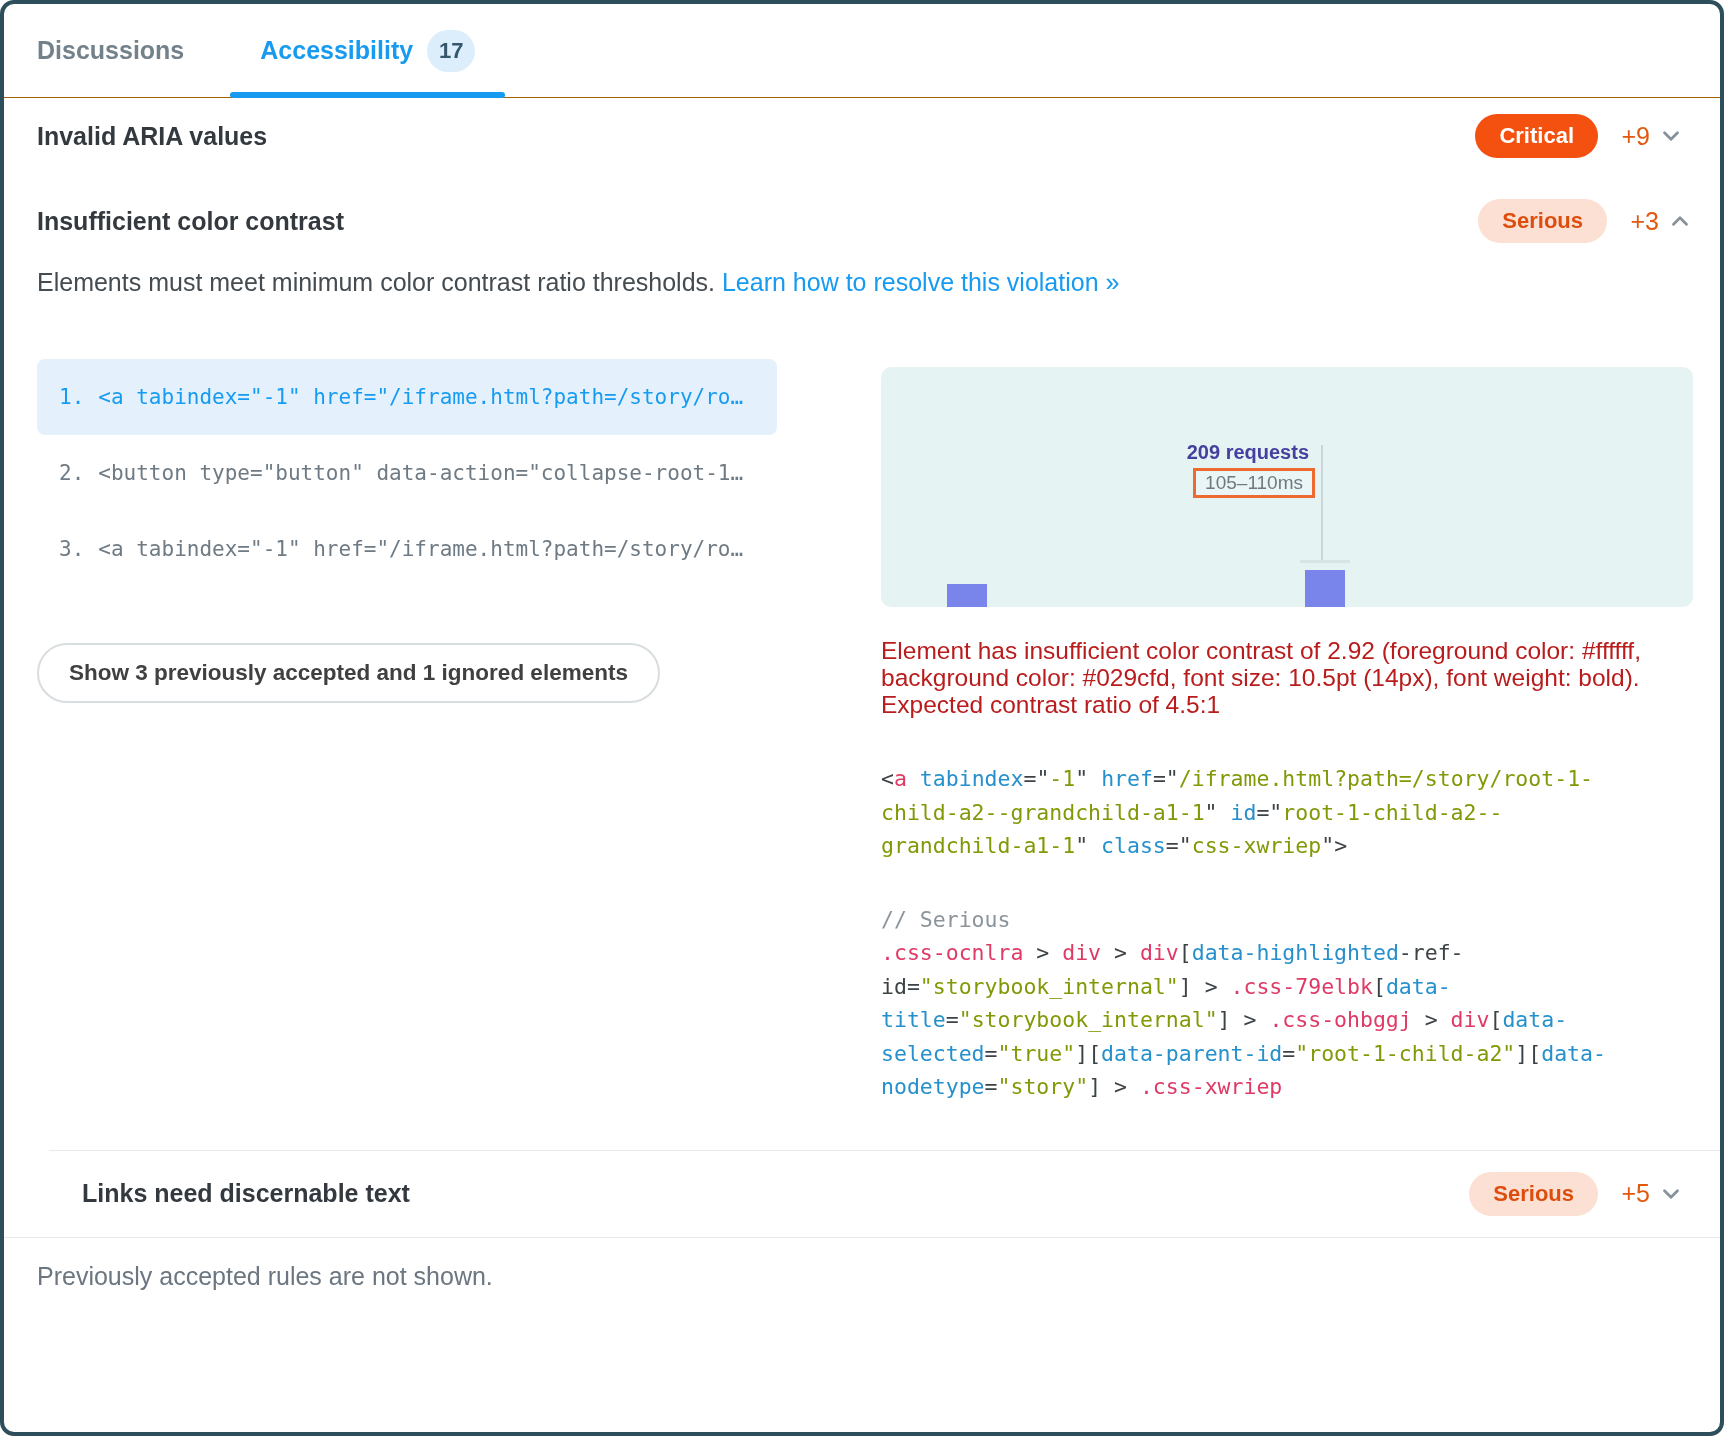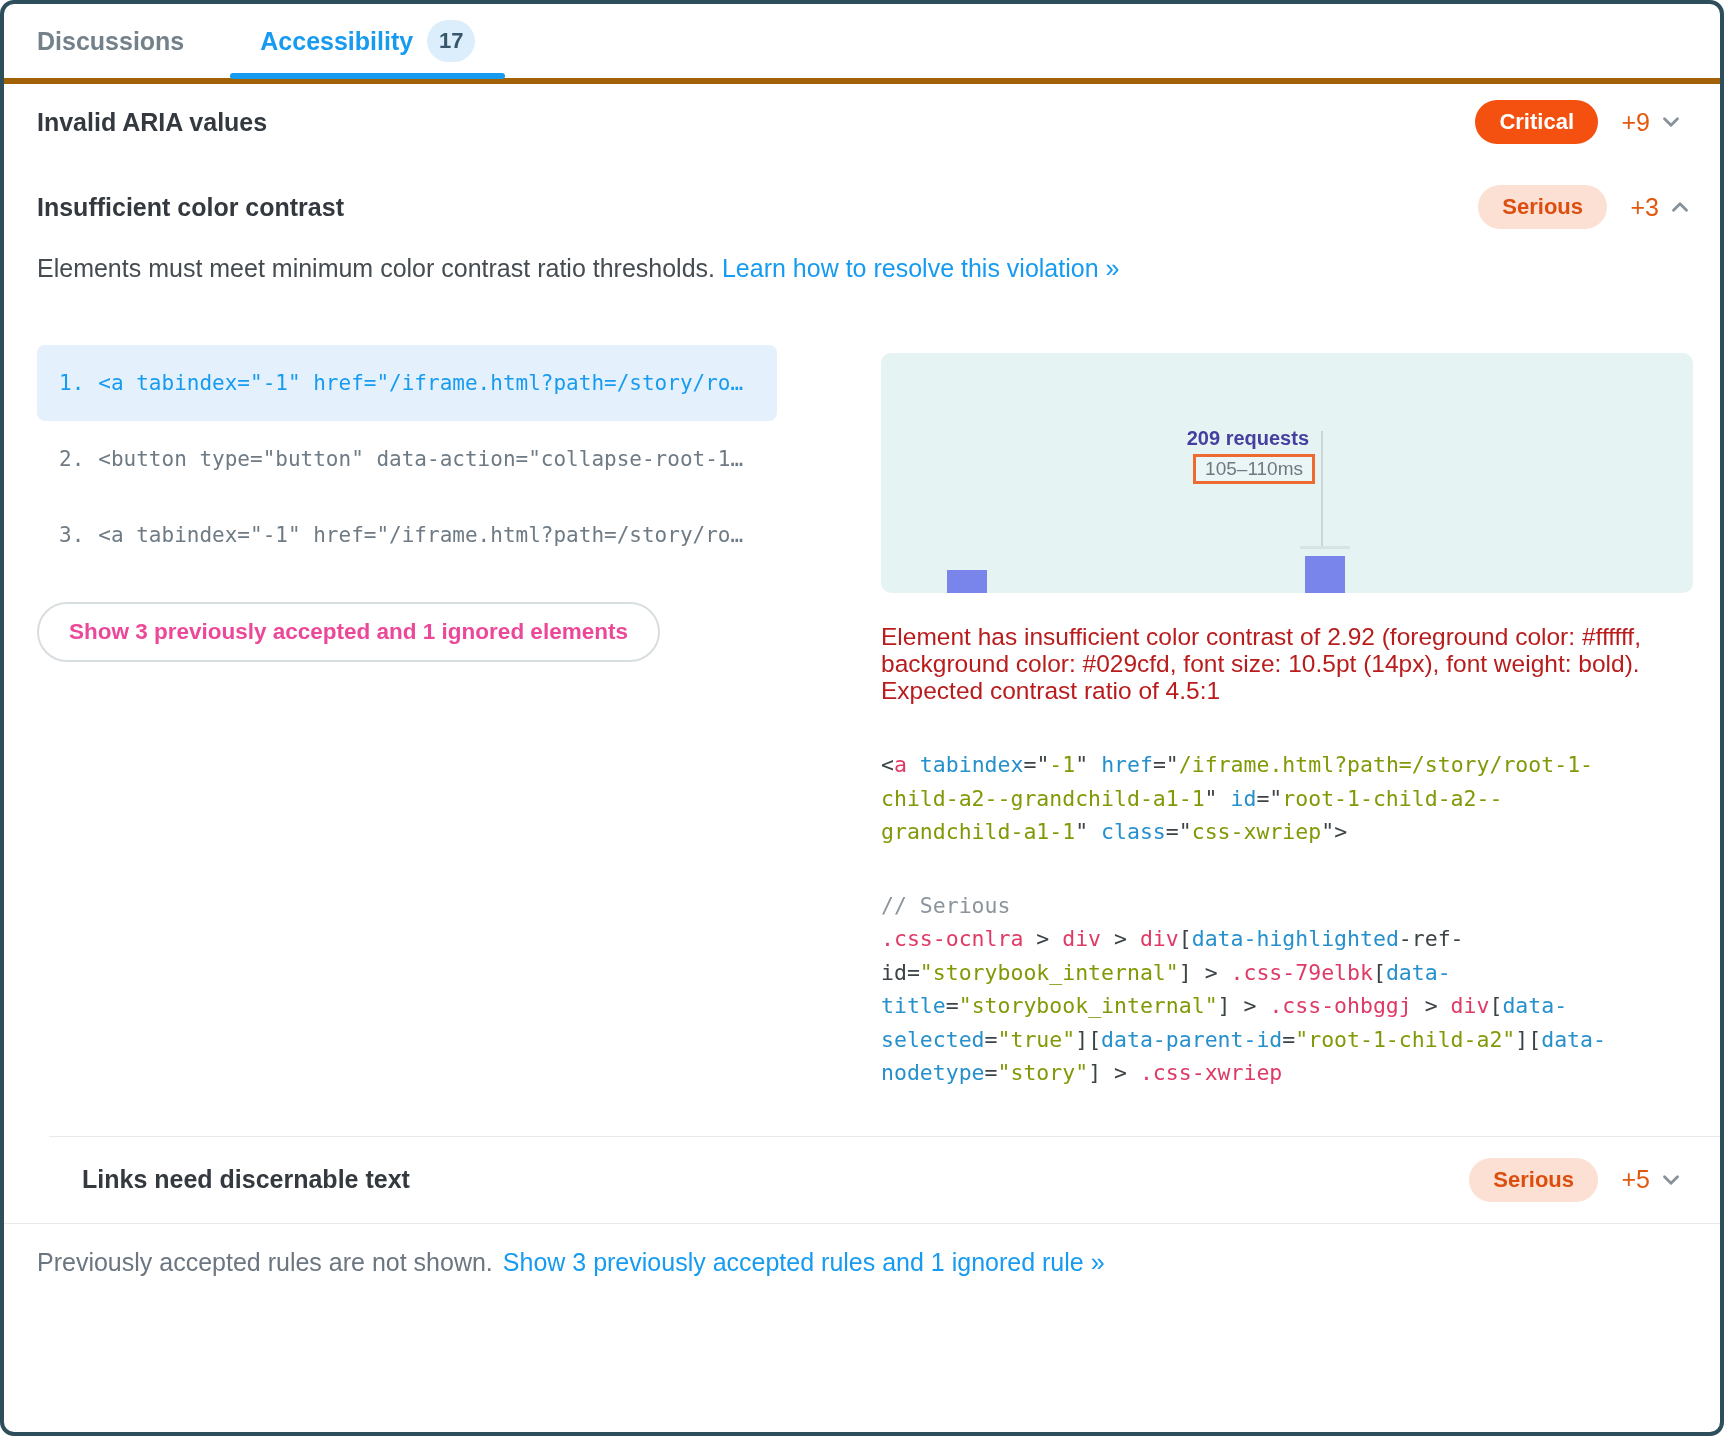--- a/index.html
+++ b/index.html
@@ -8,21 +8,21 @@
 
   .app {
     width:1724px; height:1436px;
     border:4px solid var(--frame-border,#2e4e5c);
     border-radius:14px;
     background:#fff;
     overflow:hidden;
   }
 
   
-  .tabbar { display:flex; align-items:stretch; height:80px; padding-left:33px; border-bottom:6px solid #a16207; }
+  .tabbar { display:flex; align-items:stretch; height:94px; padding-left:33px; border-bottom:1px solid #a16207; }
   .tab { display:flex; align-items:center; gap:14px; position:relative; cursor:pointer;
          font-size:25px; font-weight:700; color:#73818b; }
   .tab-discussions { padding-right:16px; }
   .tab-accessibility { margin-left:30px; padding:0 30px; color:var(--accent,#169bf0); }
   .tab-accessibility::after { content:""; position:absolute; left:0; right:0; bottom:-1px; height:6px;
          background:var(--accent,#169bf0); border-radius:3px; }
   .count-badge { min-width:48px; height:42px; padding:0 11px; border-radius:21px;
          background:#dceefb; color:#36566b; font-size:22px; font-weight:700;
          display:flex; align-items:center; justify-content:center; }
 
@@ -50,22 +50,22 @@
   .col-left { width:740px; flex:none; }
   .col-right { flex:1; min-width:0; }
 
   
   .el-item { display:flex; align-items:center; height:76px; padding:0 22px; border-radius:8px;
          font-family:"DejaVu Sans Mono", monospace; font-size:21px; color:#6e7a84; cursor:pointer; }
   .el-item .num { margin-right:14px; flex:none; }
   .el-item .code-text { flex:1; min-width:0; white-space:nowrap; overflow:hidden; text-overflow:ellipsis; }
   .el-item.selected { background:#e4f1fc; color:var(--accent,#169bf0); }
 
-  .show-btn { margin-top:29px; height:60px; padding:0 30px; border-radius:30px;
-         border:2px solid #d8dde0; background:#fff; color:#ec4899;
+  .show-btn { margin-top:56px; height:60px; padding:0 30px; border-radius:30px;
+         border:2px solid #d8dde0; background:#fff; color:#404040;
          font-family:"Liberation Sans", sans-serif; font-size:22.5px; font-weight:600; cursor:pointer; }
 
   
   .preview { position:relative; margin-top:8px; height:240px; border-radius:10px;
          background:var(--preview-bg,#e6f3f3); overflow:hidden; }
   .bar { position:absolute; bottom:0; width:40px; background:var(--bar,#7a85ec); }
   .bar-left { left:66px; height:23px; }
   .bar-right { left:424px; height:37px; }
   .hline { position:absolute; left:419px; bottom:44px; width:50px; height:3px; background:#d8e3e5; }
   .vline { position:absolute; left:440px; top:78px; bottom:47px; width:2px; background:#c9d5d8; }
@@ -194,16 +194,15 @@
       <span class="chev">
         <svg width="26" height="26" viewBox="0 0 24 24">
             <polyline points="6 9 12 15 18 9"></polyline>
           </svg>
       </span>
     </div>
   </div>
 
   <div class="footer">
     <span>Previously accepted rules are not shown.</span>
-    <a class="link-blue">Show 3 previously accepted rules and 1 ignored rule »</a>
   </div>
 
 </div>
 
 </body></html>

